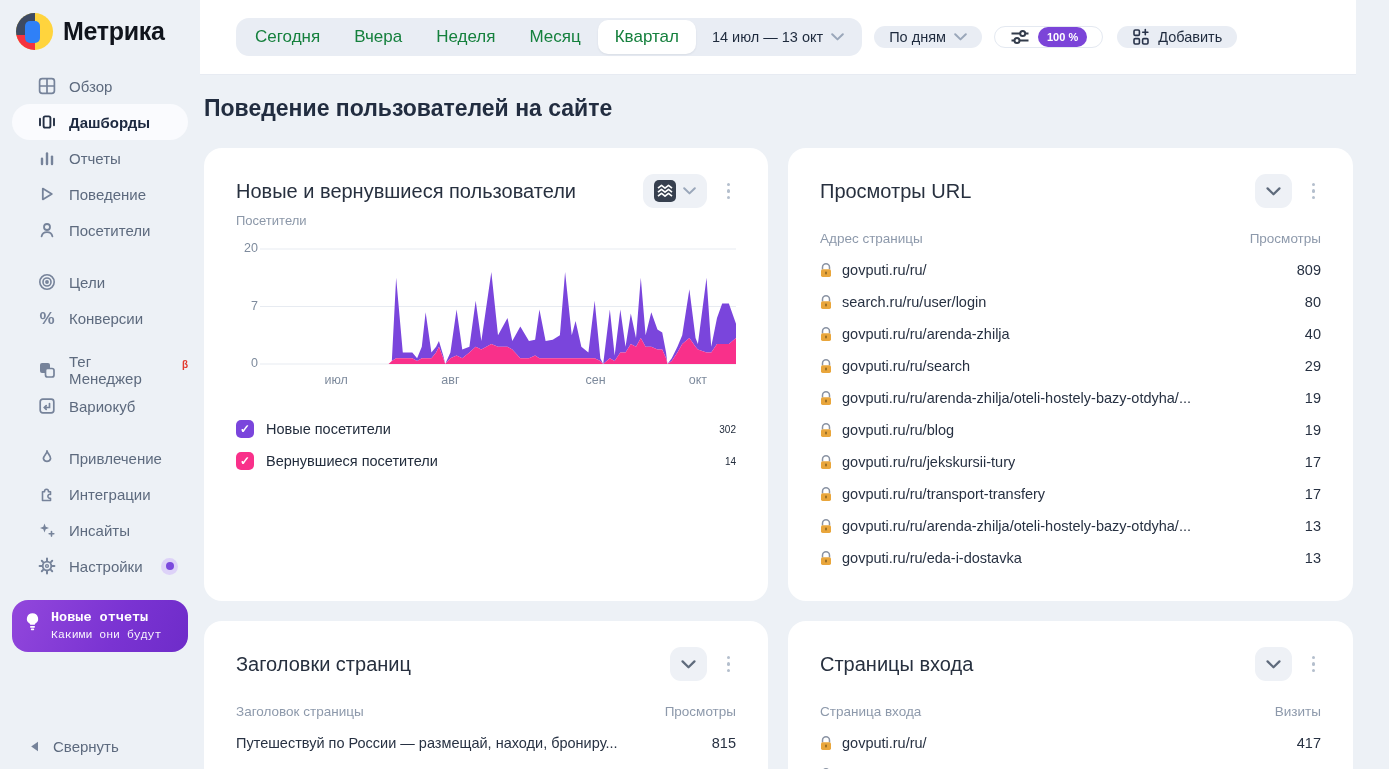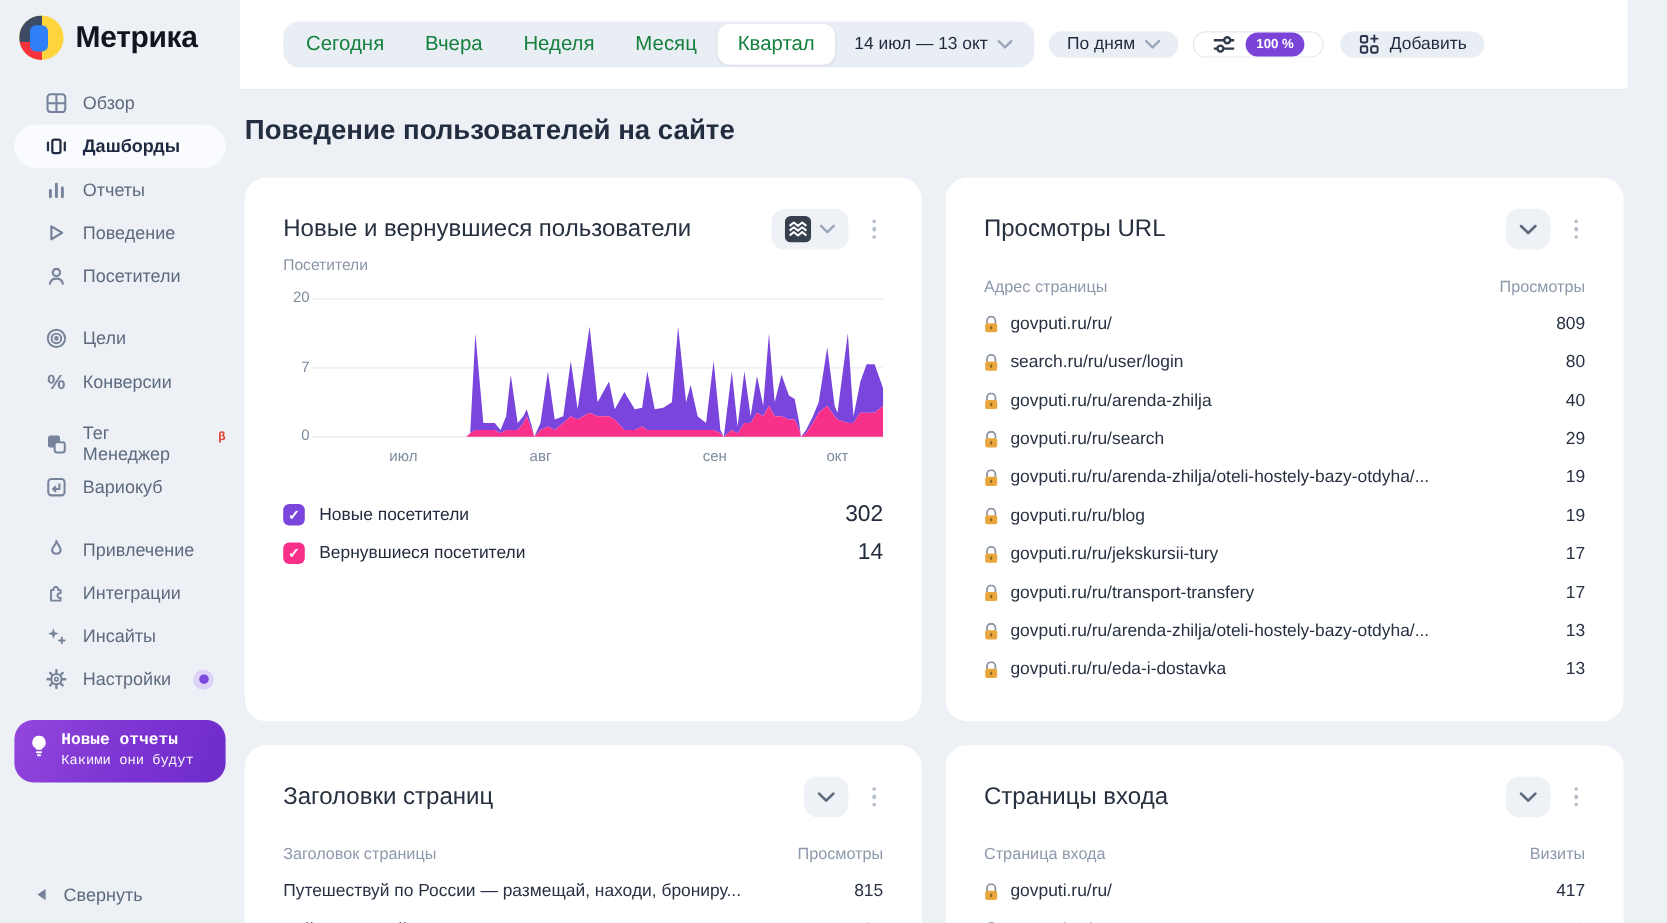--- a/index.html
+++ b/index.html
@@ -81,21 +81,21 @@
   .chart-svg-wrap { flex:1; }
   .chart-svg-wrap svg { display:block; width:100%; height:117px; }
   .chart-xlabels { position:relative; height:24px; margin-left:24px; }
   .chart-xlabels span { position:absolute; top:8px; transform:translateX(-50%); font-size:12.5px; color:#7e8b9d; }
 
   .legend { margin-top:24px; }
   .legend-row { display:flex; align-items:center; height:32px; }
   .cbx { width:18px; height:18px; border-radius:5px; display:flex; align-items:center; justify-content:center;
          color:#fff; font-size:12px; font-weight:700; cursor:pointer; flex:0 0 auto; }
   .legend-label { margin-left:12px; font-size:14.5px; color:#222c3c; }
-  .legend-value { margin-left:auto; font-size:19px; color:#222c3c; }
+  .legend-value { margin-left:auto; font-size:10px; color:#222c3c; }
 
   
   .t-head { display:flex; justify-content:space-between; align-items:center; height:32px; margin-top:14px;
             font-size:13.5px; color:#8d99ab; }
   .t-row { display:flex; justify-content:space-between; align-items:center; height:32px; font-size:14.5px; color:#273142; }
   .t-cell-name { display:flex; align-items:center; gap:10px; min-width:0; }
   .t-url { white-space:nowrap; overflow:hidden; text-overflow:ellipsis; }
   .t-val { flex:0 0 auto; margin-left:16px; }
 </style>
 </head>

